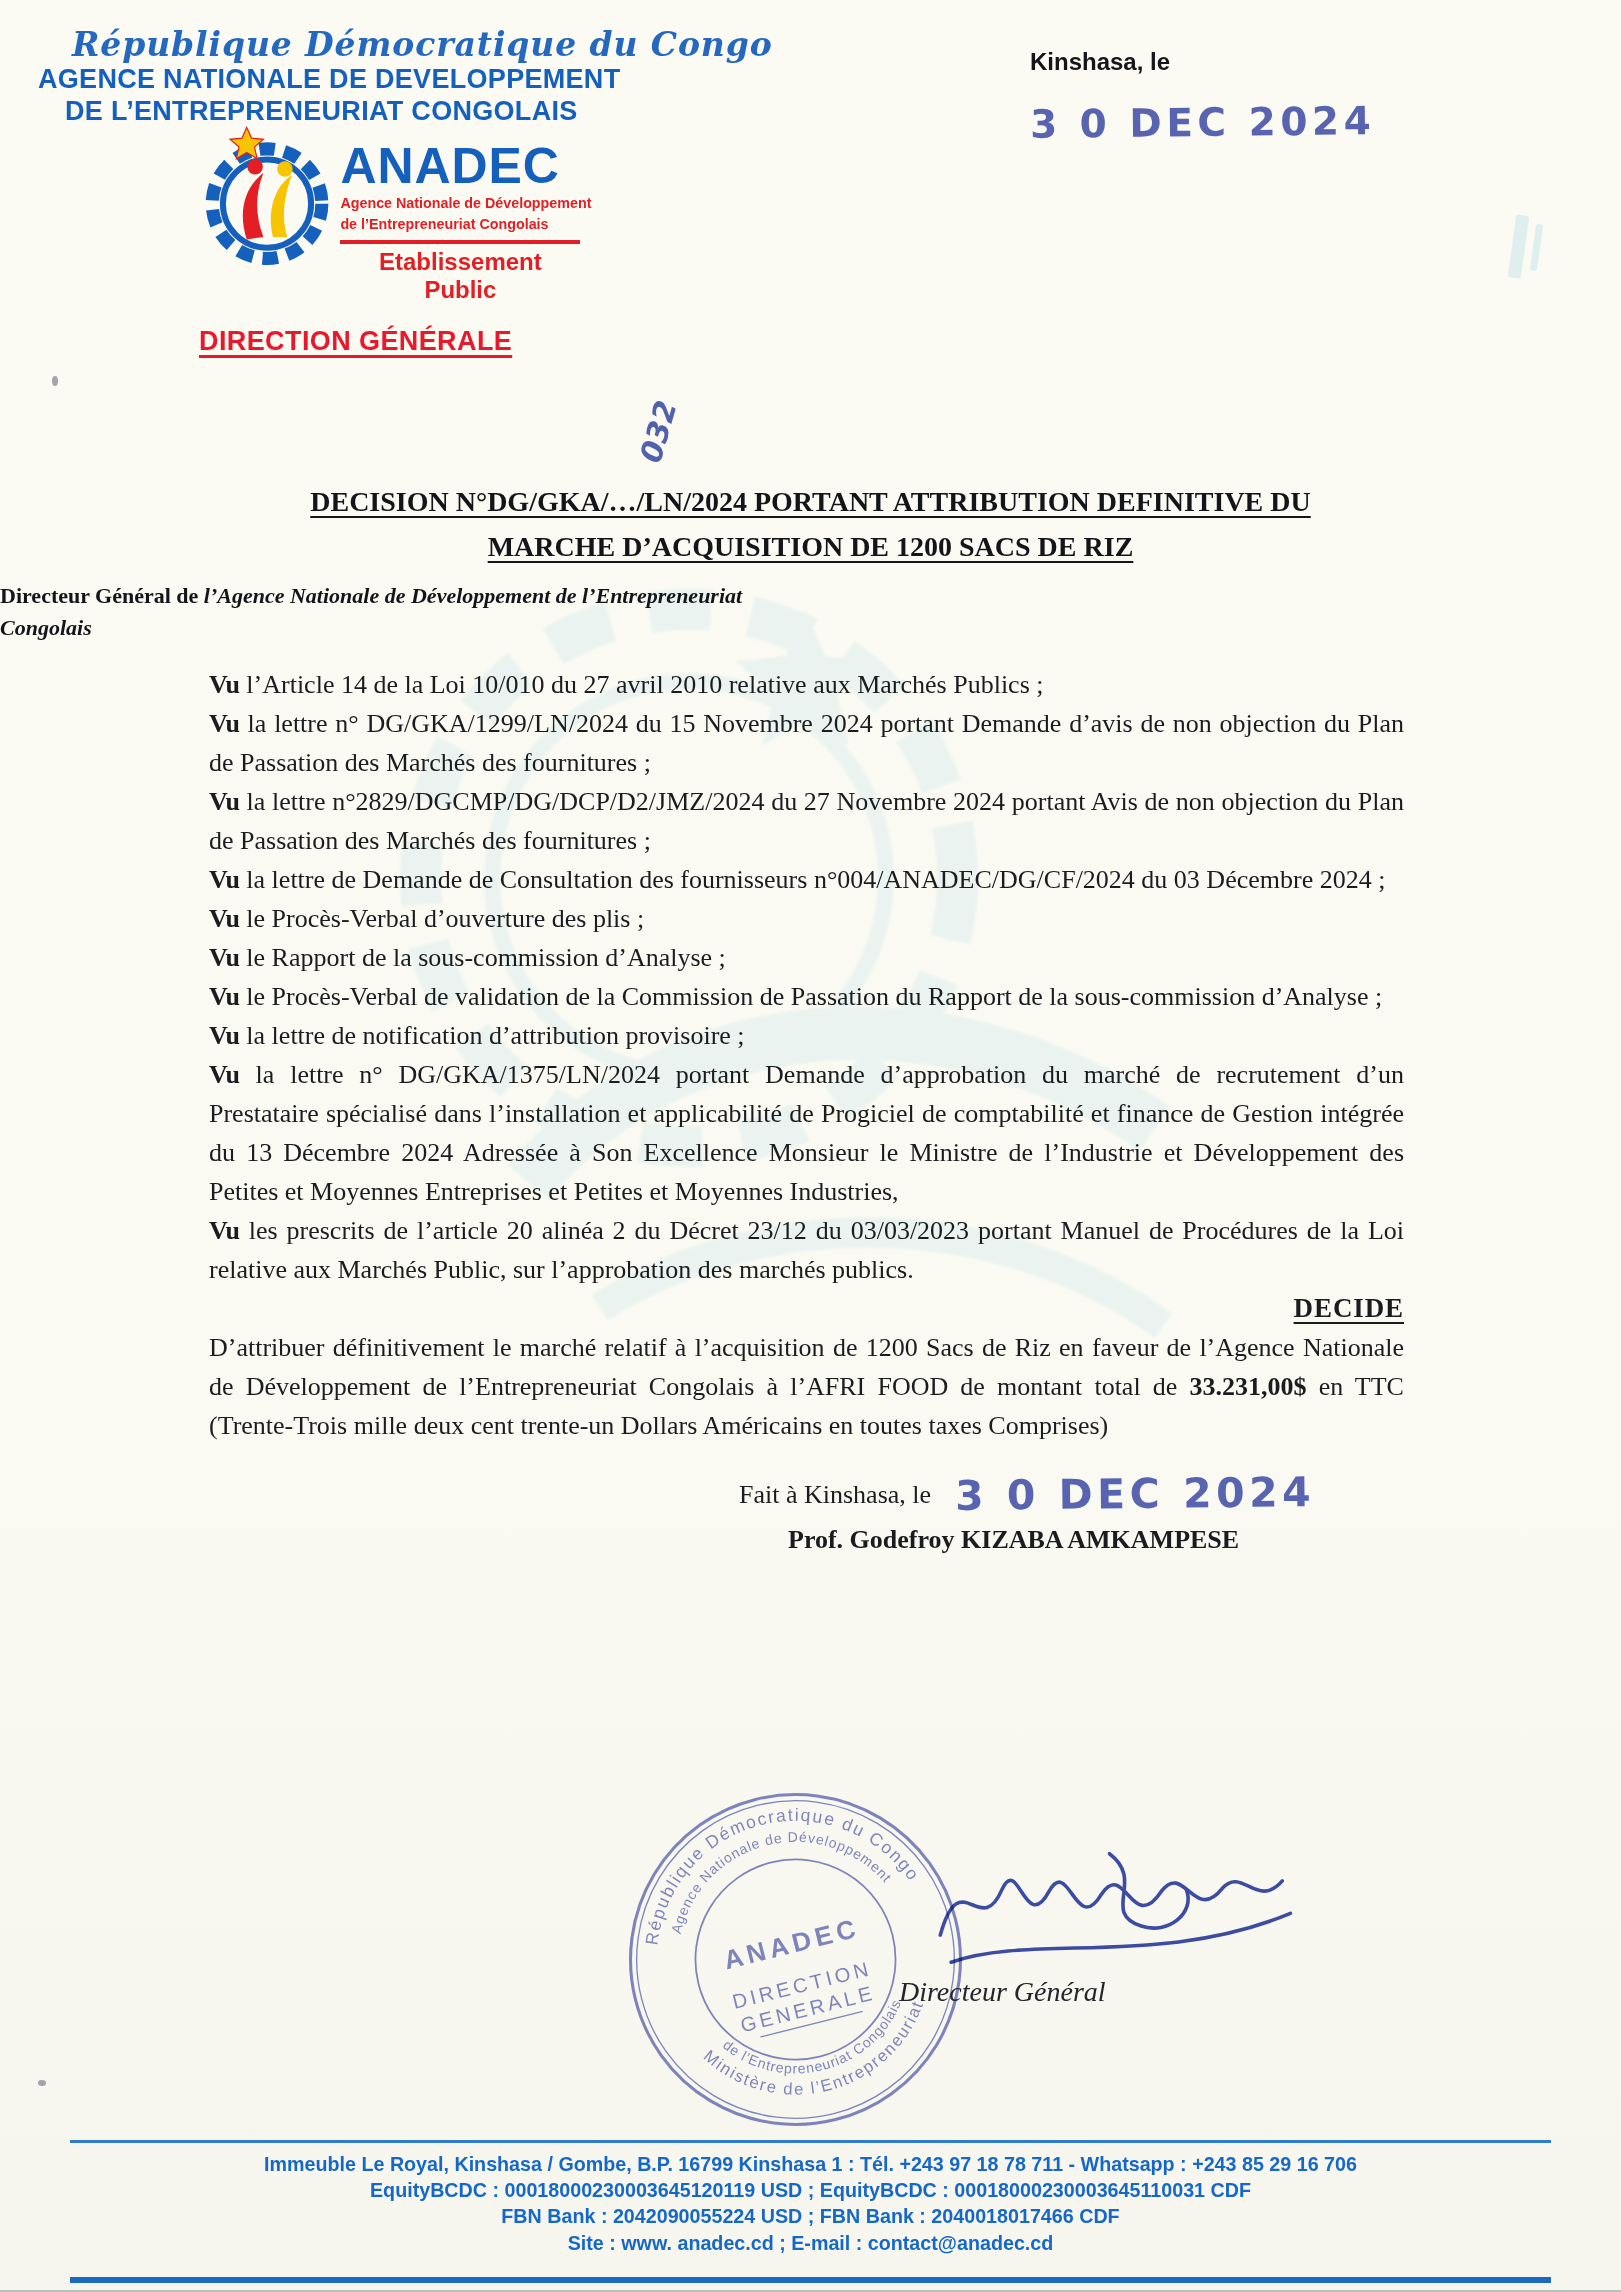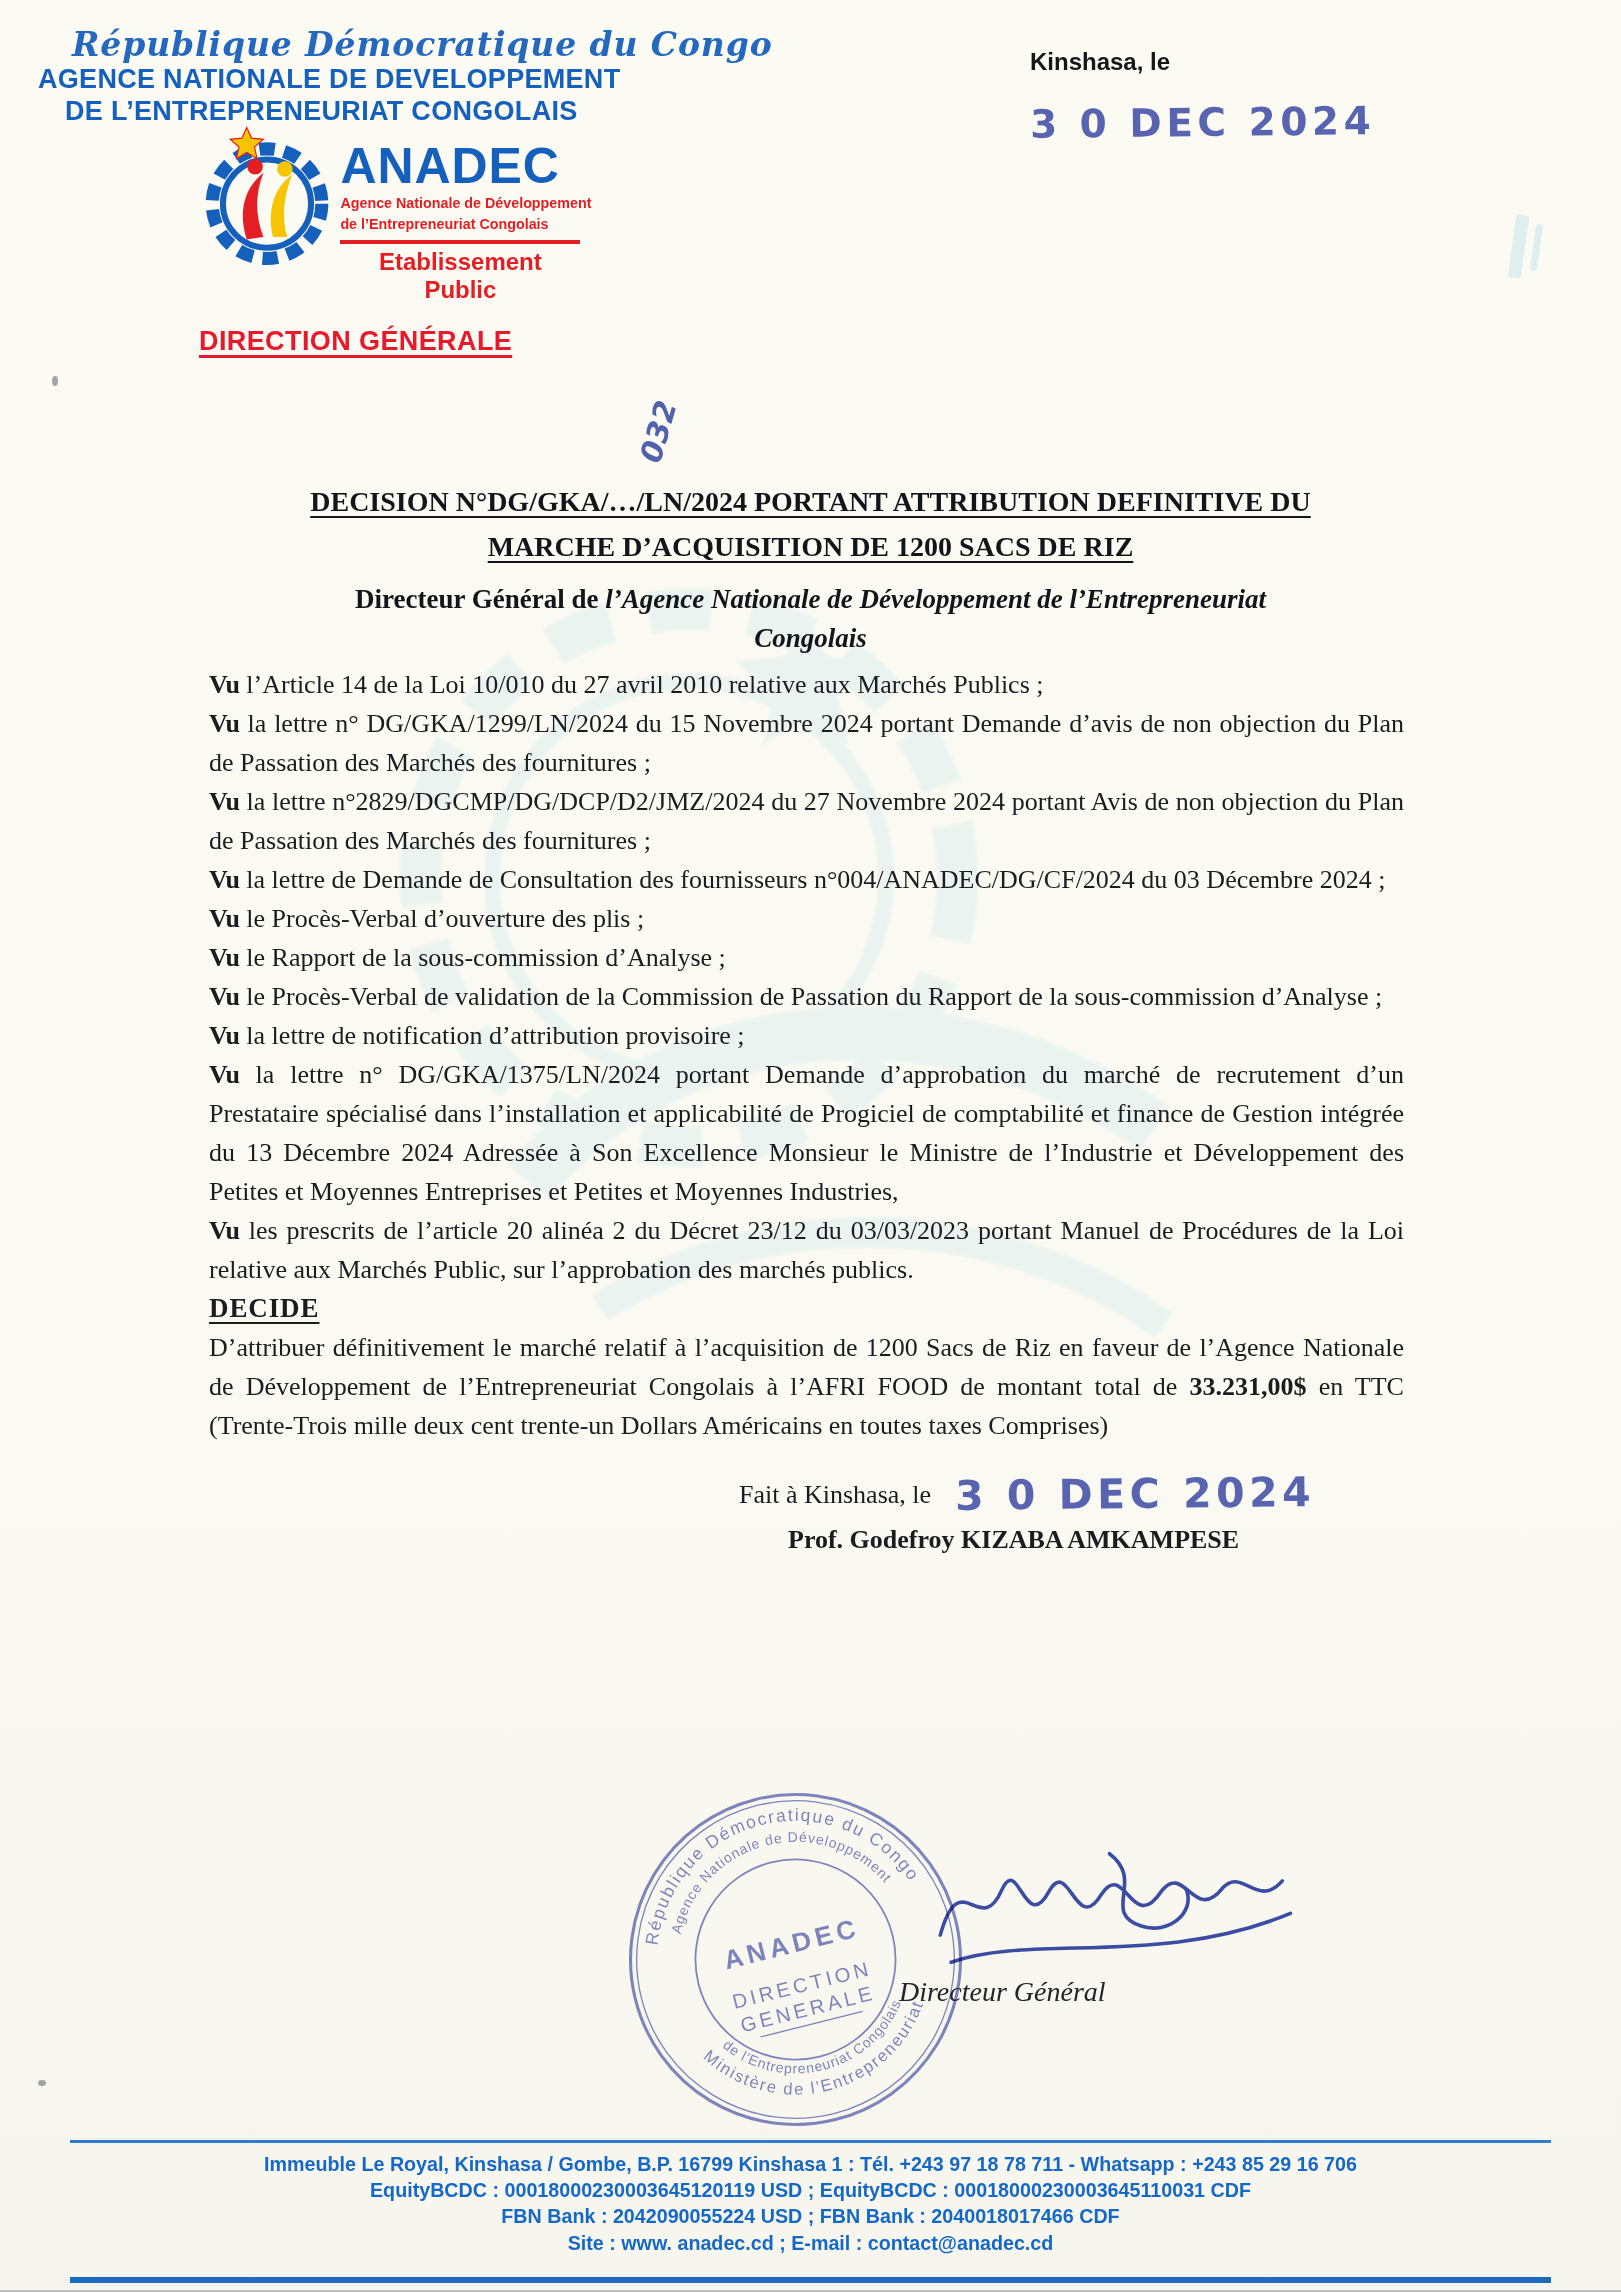--- a/index.html
+++ b/index.html
@@ -35,29 +35,29 @@
   .department{margin-top:21.5px;font-family:"Liberation Sans",sans-serif;font-weight:bold;
     font-size:27px;color:#e8192c;text-decoration:underline;text-decoration-thickness:2.7px;
     text-underline-offset:5.4px;letter-spacing:0.4px;}
   
   .title-block{position:absolute;top:480px;left:0;right:0;text-align:center;
     font-weight:bold;font-size:28px;line-height:1.6;color:#14151a;}
   .title-block .tl{text-decoration:underline;text-decoration-thickness:1.8px;text-underline-offset:4.5px;}
   .handwritten{position:absolute;left:627px;top:414px;font-family:"DejaVu Sans",sans-serif;
     font-style:italic;font-weight:bold;font-size:30px;color:#3f51a5;
     transform:rotate(-74deg);opacity:.9;}
-  .subtitle{position:absolute;top:580px;left:0;right:0;text-align:center;
-    font-weight:bold;font-size:27px;line-height:1.45;color:#14151a;}
+  .subtitle{position:absolute;top:580px;left:0;right:0;text-align:left;
+    font-weight:bold;font-size:22px;line-height:1.45;color:#14151a;}
   .subtitle .it{font-style:italic;}
   
   .content{position:absolute;top:665px;left:209px;width:1195px;
     font-size:26px;line-height:39px;text-align:justify;color:#1b1c20;}
   .content p{margin:0;}
   .clause b{font-weight:bold;}
-  .decide-heading{text-align:left;font-weight:bold;font-size:27px;
+  .decide-heading{text-align:right;font-weight:bold;font-size:27px;
     text-decoration:underline;text-decoration-thickness:1.8px;text-underline-offset:4.5px;
     margin:27px 0 21.5px;letter-spacing:0.9px;}
   .decision b{font-weight:bold;}
   .fait-line{margin-top:23px;text-align:center;padding-left:530px;display:flex;
     align-items:center;gap:24px;height:52px;}
   .fait-line .date-stamp{font-size:41px;}
   .pour-line{margin-top:32px;text-align:left;padding-left:523px;}
   .signer-name{margin-top:43px;text-align:left;padding-left:579px;font-weight:bold;}
   .signer-title{position:absolute;left:899px;top:1976px;font-style:italic;
     font-size:28px;color:#23242c;}

